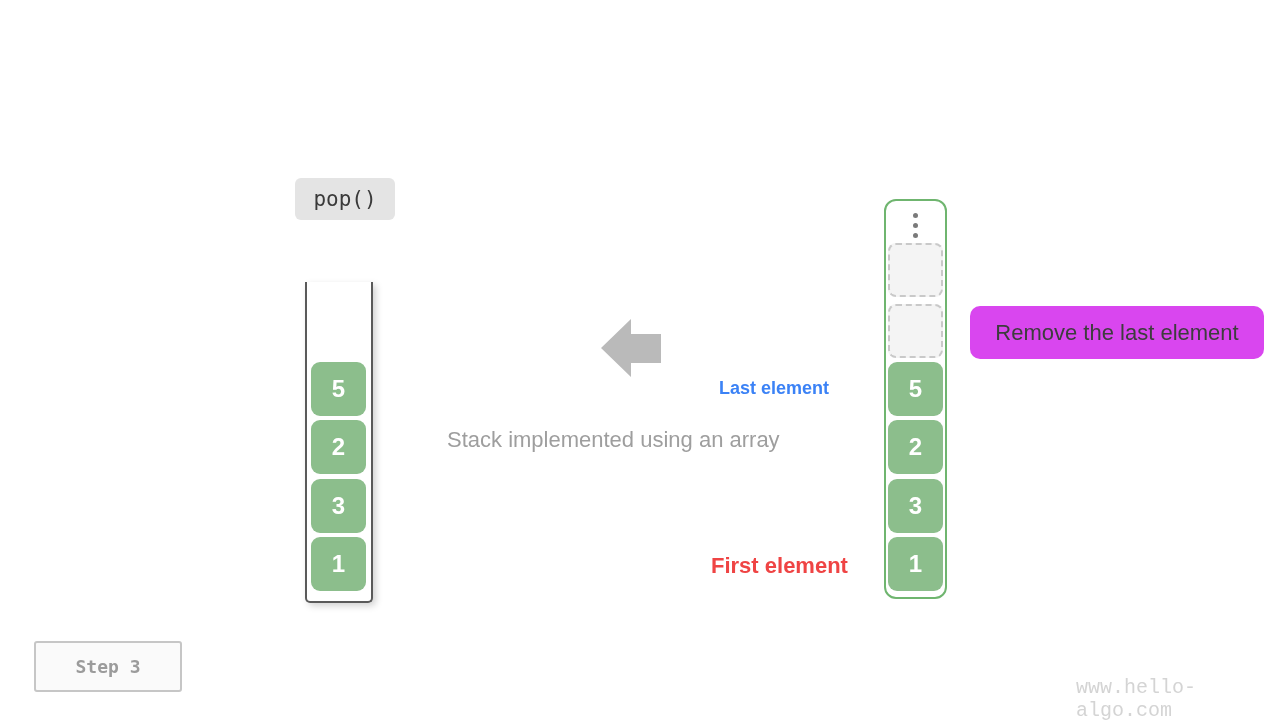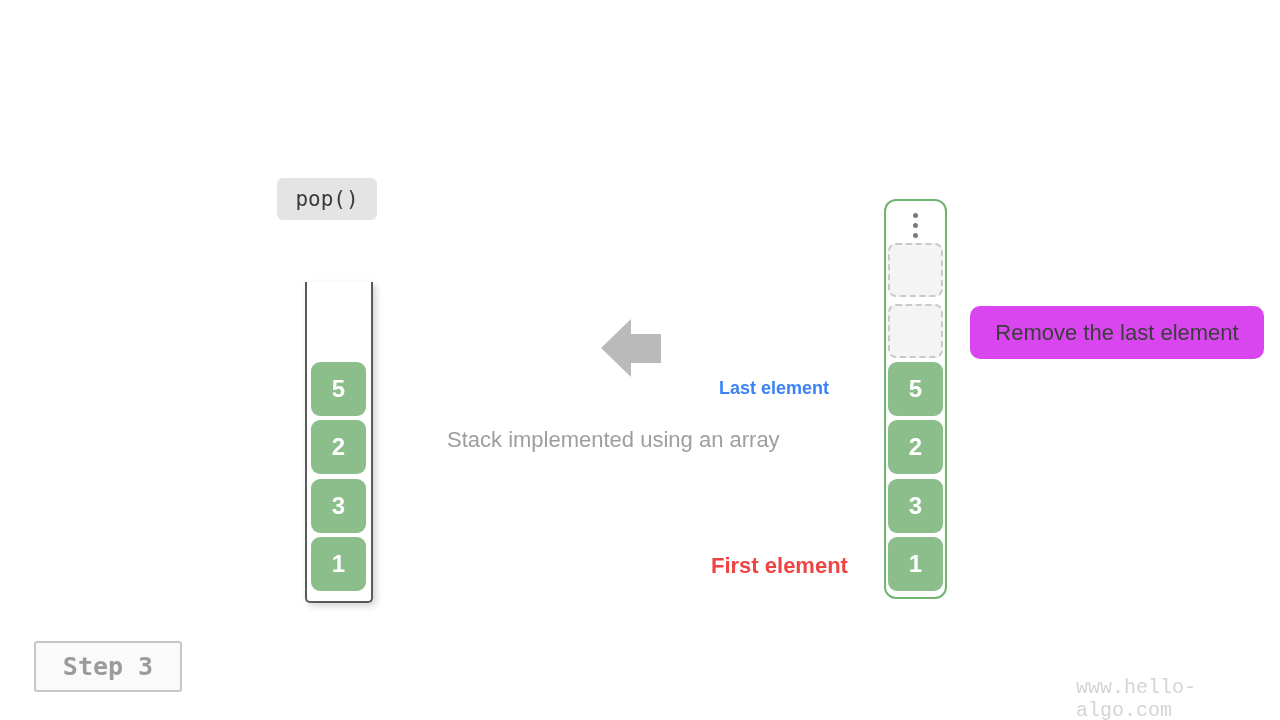--- a/index.html
+++ b/index.html
@@ -3,21 +3,21 @@
 <meta charset="utf-8">
 <style>
   * { margin: 0; padding: 0; box-sizing: border-box; }
   html, body { width: 1280px; height: 720px; background: #ffffff; overflow: hidden; }
   body { position: relative; font-family: "Liberation Sans", sans-serif; }
 
   .abs { position: absolute; }
 
   
   .pop-btn {
-    left: 277px; top: 178px; width: 100px; height: 42px;
+    left: 295px; top: 178px; width: 100px; height: 42px;
     background: #e4e4e4; border-radius: 6px;
     display: flex; align-items: center; justify-content: center;
     font-family: "DejaVu Sans Mono", monospace;
     font-size: 21px; color: #3a3a3a;
   }
 
   
   .stack-container {
     left: 305px; top: 282px; width: 68px; height: 321px;
     border-left: 2px solid #5a5a5a;
@@ -80,21 +80,21 @@
     background: #d946ef; border-radius: 10px;
     display: flex; align-items: center; justify-content: center;
     font-size: 22px; color: #3d3d3d;
   }
 
   .step-badge {
     left: 34px; top: 641px; width: 148px; height: 51px;
     background: #fafafa; border: 2px solid #c6c6c6; border-radius: 3px;
     display: flex; align-items: center; justify-content: center;
     font-family: "DejaVu Sans Mono", monospace;
-    font-size: 25px; font-weight: bold; color: #9b9b9b;
+    font-size: 18px; font-weight: bold; color: #9b9b9b;
   }
 
   .watermark {
     left: 1076px; top: 676px;
     font-family: Liberation Mono, monospace;
     font-size: 20px; color: #d4d4d4;
   }
 </style>
 </head>
 <body>

